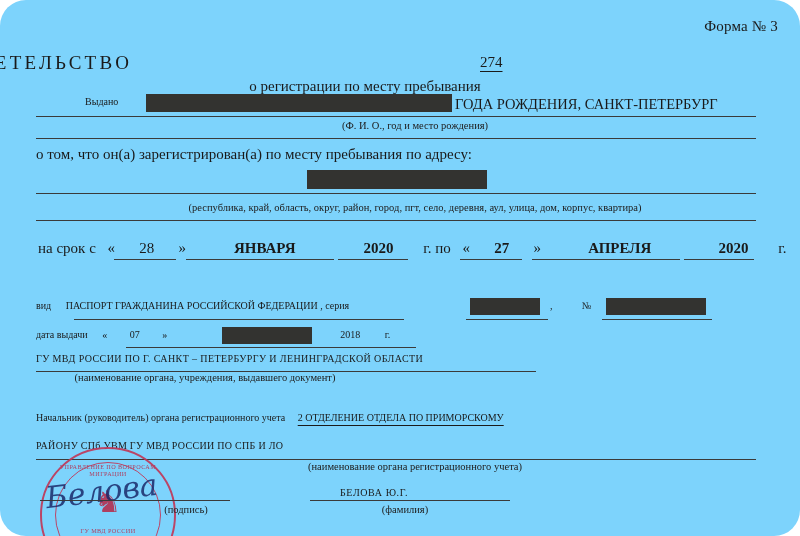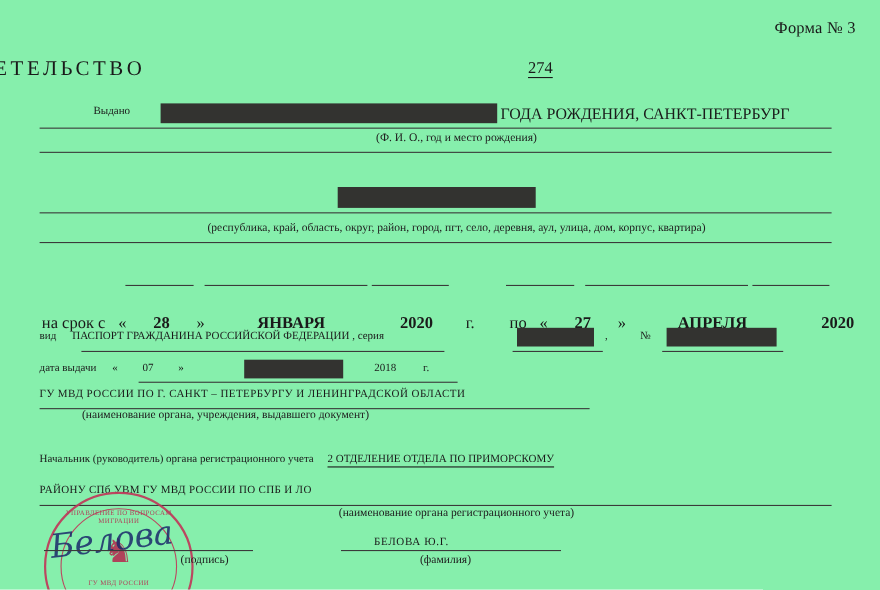--- a/index.html
+++ b/index.html
@@ -11,21 +11,22 @@
     height: 536px;
     background: #ffffff;
     font-family: "Liberation Serif", serif;
     color: #1a1a1a;
     position: relative;
     overflow: hidden;
   }
   .page {
     position: absolute;
     inset: 0;
-    background: #86efac;
+    background: #7dd3fc;
+    border-radius: 26px;
   }
   .form-no {
     position: absolute;
     top: 18px;
     right: 22px;
     font-size: 15px;
     letter-spacing: .2px;
   }
   .title {
     position: absolute;
@@ -156,47 +157,51 @@
 
 <div class="page">
 
   <div class="form-no">Форма № 3</div>
 
   <div class="title">
     <span class="main">СВИДЕТЕЛЬСТВО</span>
     <span class="num">274</span>
   </div>
 
+  <div class="subtitle">
+    <span>о регистрации по месту пребывания</span>
+  </div>
 
   <div class="row lbl-vydano">Выдано</div>
   <div class="redact" style="left:146px; top:94px; width:306px; height:18px;"></div>
   <div class="row vydano-tail">ГОДА РОЖДЕНИЯ, САНКТ-ПЕТЕРБУРГ</div>
   <div class="rule" style="left:36px; top:116px; width:720px;"></div>
   <div class="caption cap-fio" style="top:120px;">
     <span>(Ф. И. О., год и место рождения)</span>
   </div>
   <div class="rule" style="left:36px; top:138px; width:720px;"></div>
 
+  <div class="row about-line">о том, что он(а) зарегистрирован(а) по месту пребывания по адресу:</div>
 
   <div class="redact" style="left:307px; top:170px; width:180px; height:19px;"></div>
   <div class="rule" style="left:36px; top:193px; width:720px;"></div>
   <div class="caption" style="top:202px;">
     <span>(республика, край, область, округ, район, город, пгт, село, деревня, аул, улица, дом, корпус, квартира)</span>
   </div>
   <div class="rule" style="left:36px; top:220px; width:720px;"></div>
 
   <div class="row term-line">
     <span>на срок с</span>
     <span style="margin-left:8px">«</span>
-    <span class="v" style="width:56px; font-weight:bold;margin-top:46px;">28</span>
+    <span class="v" style="width:56px; font-weight:normal;">28</span>
     <span>»</span>
     <span class="v" style="width:150px; font-weight:bold;">ЯНВАРЯ</span>
     <span class="v" style="width:70px; font-weight:bold;">2020</span>
     <span style="margin-left:6px">г.</span>
-    <span style="margin-left:28px">по</span>
+    <span style="margin-left:0">по</span>
     <span style="margin-left:8px">«</span>
     <span class="v" style="width:56px; font-weight:bold;">27</span>
     <span>»</span>
     <span class="v" style="width:150px; font-weight:bold;">АПРЕЛЯ</span>
     <span class="v" style="width:70px; font-weight:bold;">2020</span>
     <span style="margin-left:6px">г.</span>
   </div>
   <div class="rule" style="left:114px; top:259px; width:62px;"></div>
   <div class="rule" style="left:186px; top:259px; width:148px;"></div>
   <div class="rule" style="left:338px; top:259px; width:70px;"></div>

